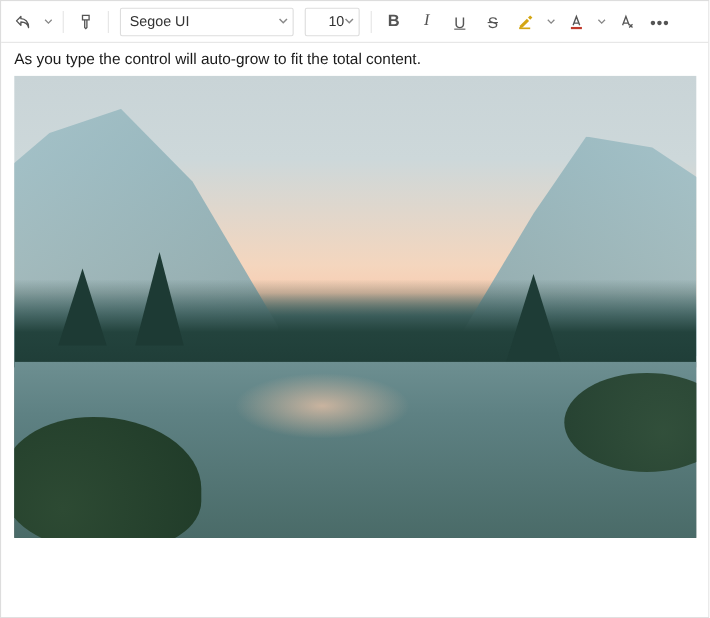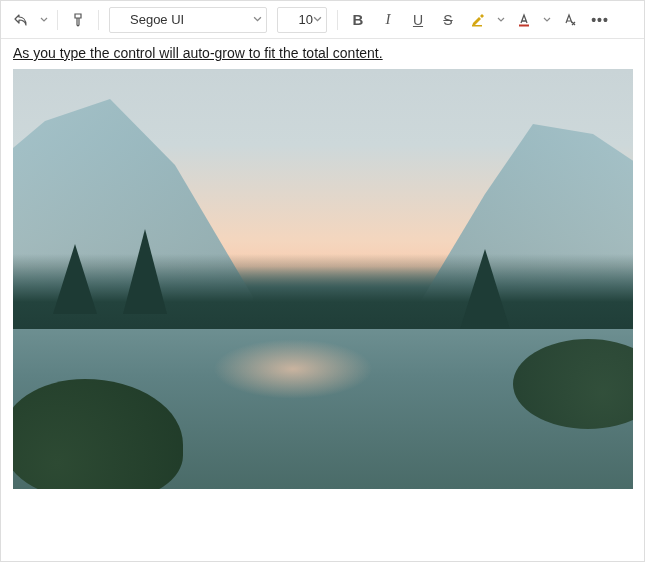--- a/index.html
+++ b/index.html
@@ -51,37 +51,36 @@
     cursor: pointer;
     color: #888;
   }
   .chev svg { width: 8px; height: 8px; }
   .select {
     display: inline-flex;
     align-items: center;
     height: 26px;
     border: 1px solid #ddd;
     border-radius: 2px;
-    padding: 0 4px 0 20px;
+    padding: 0 4px 0 8px;
     margin: 0 4px;
     cursor: pointer;
     background: #fff;
   }
   .select-font { width: 158px; }
   .select-size { width: 50px; text-align: right; }
   .select span.val {
     flex: 1;
     font-size: 13px;
     color: #333;
   }
   .editor-body {
     flex: 1;
     padding: 6px 12px 10px 12px;
     overflow: hidden;
-    text-decoration: underline;
   }
   .editor-body p {
     margin: 0 0 4px 0;
     font-size: 14px;
     color: #1a1a1a;
   }
   .image-placeholder {
     width: 620px;
     height: 420px;
     margin-top: 8px;

